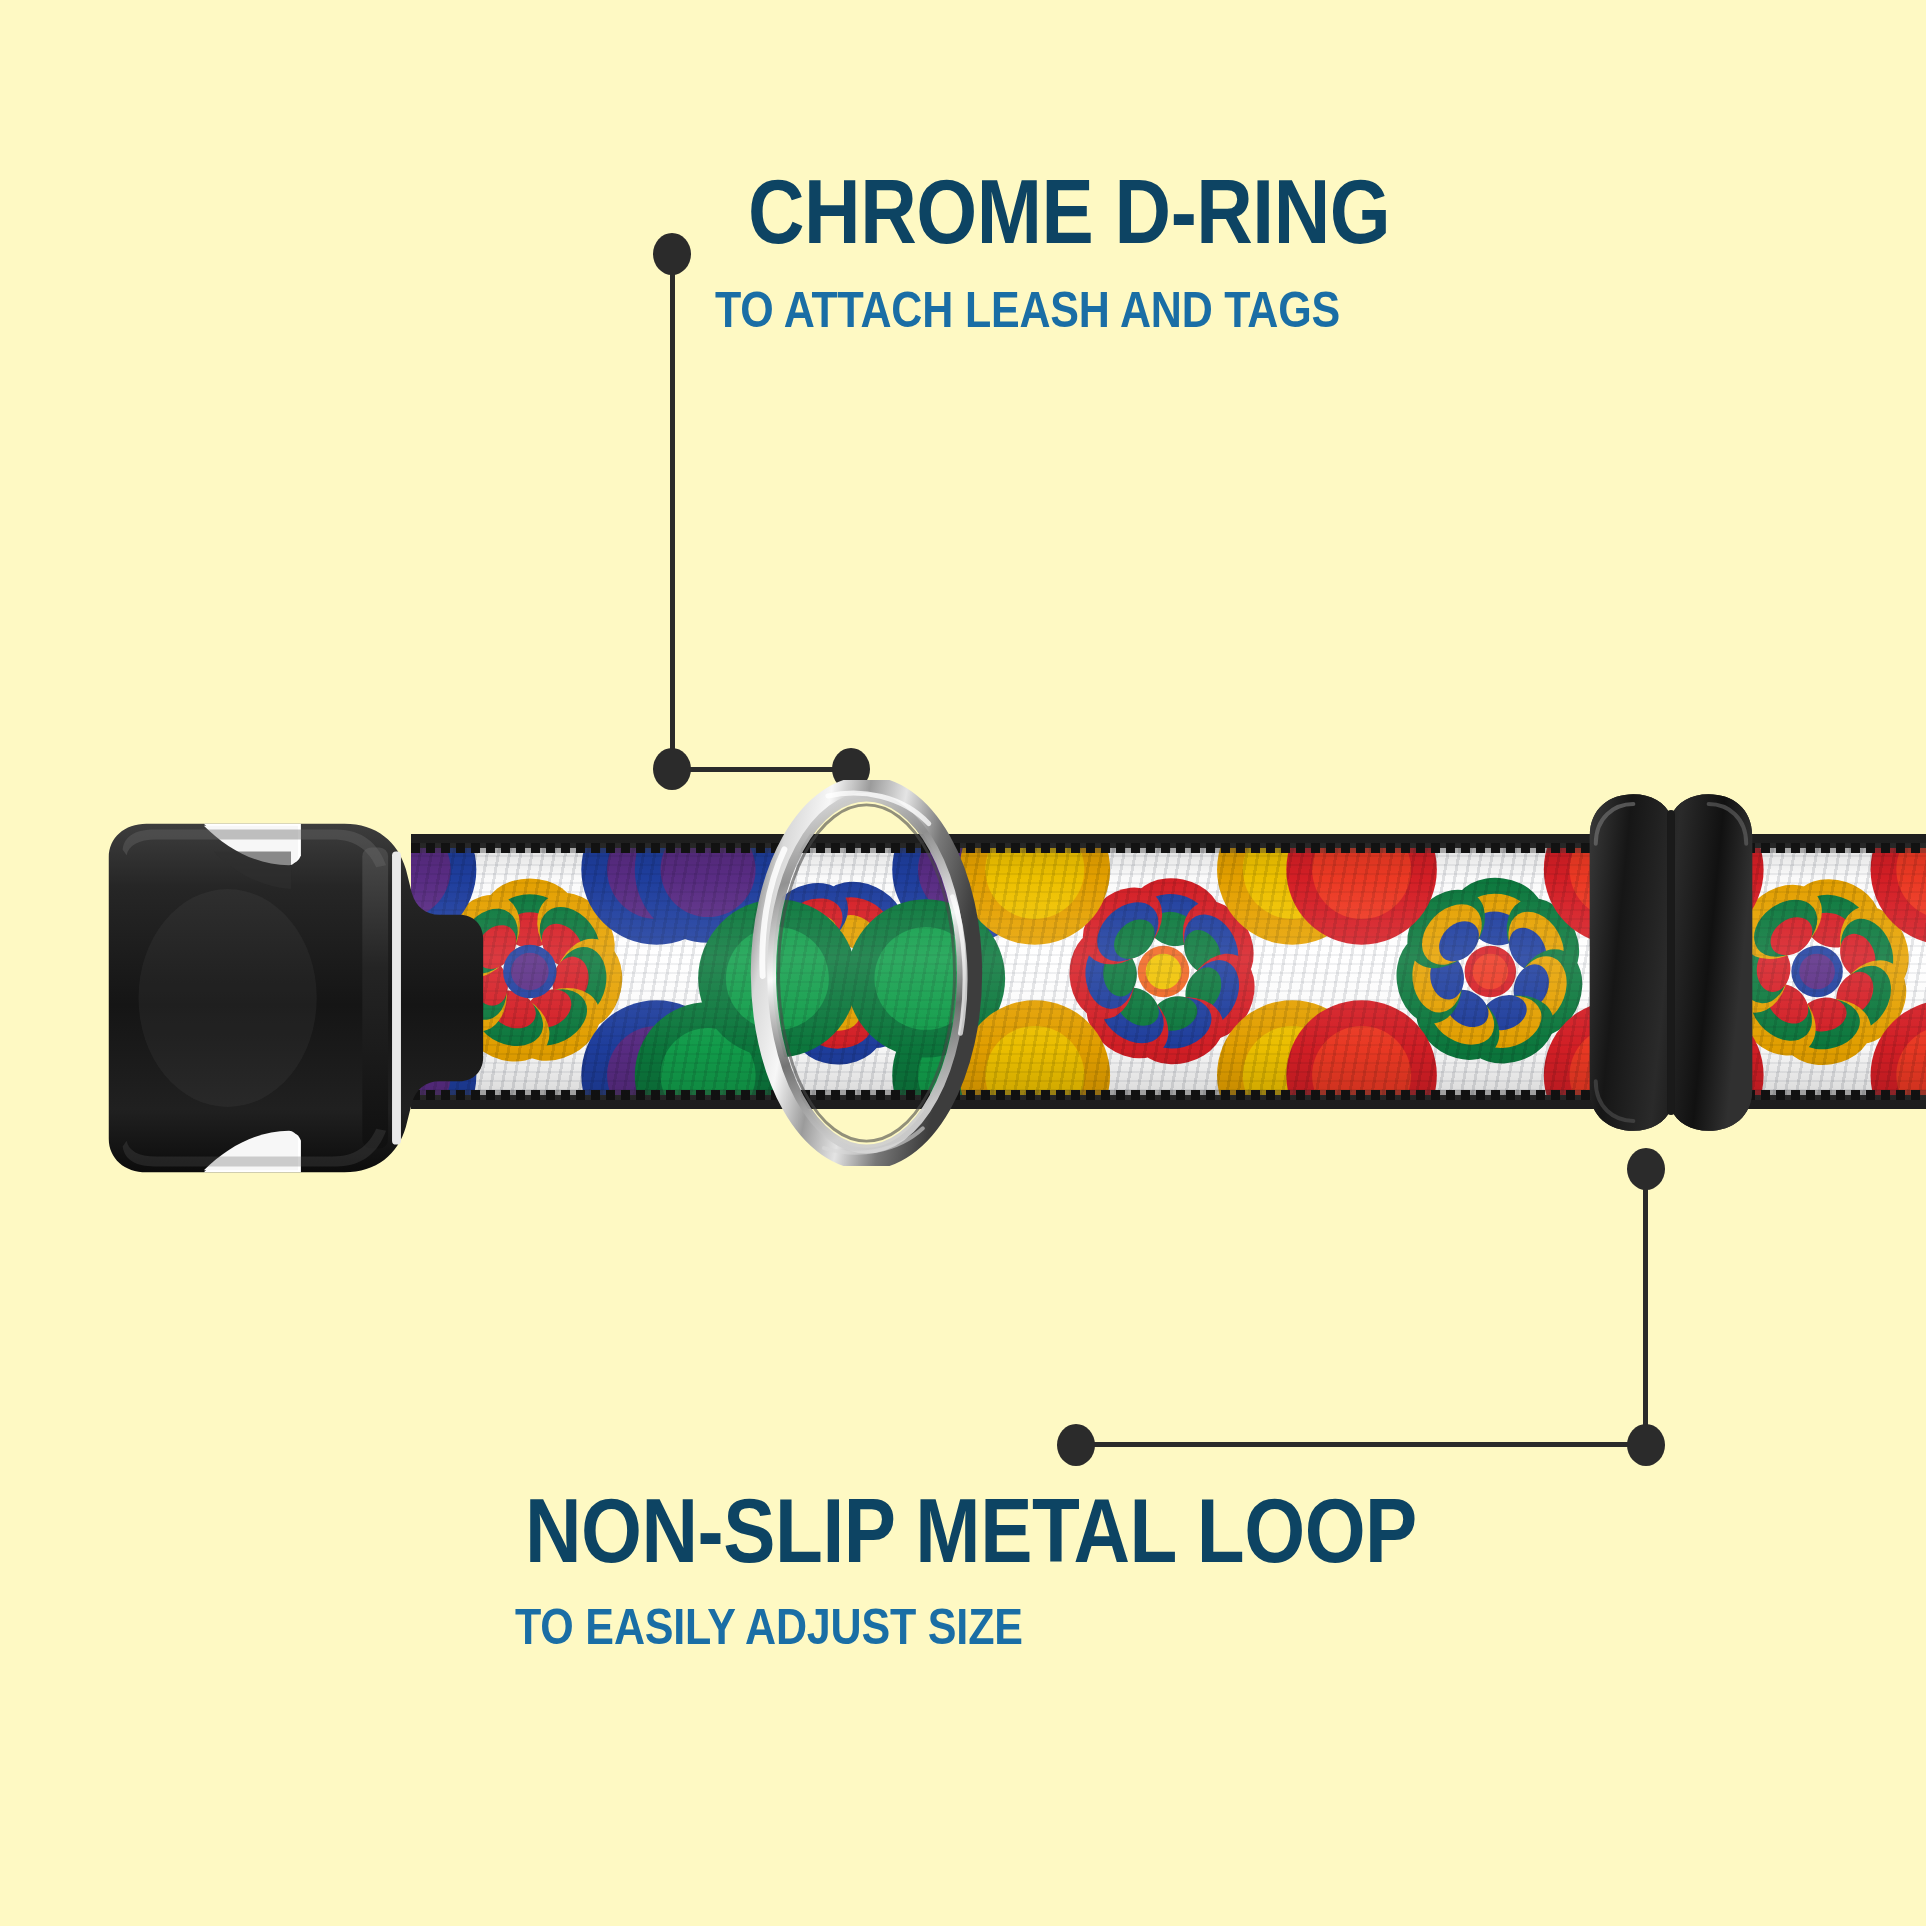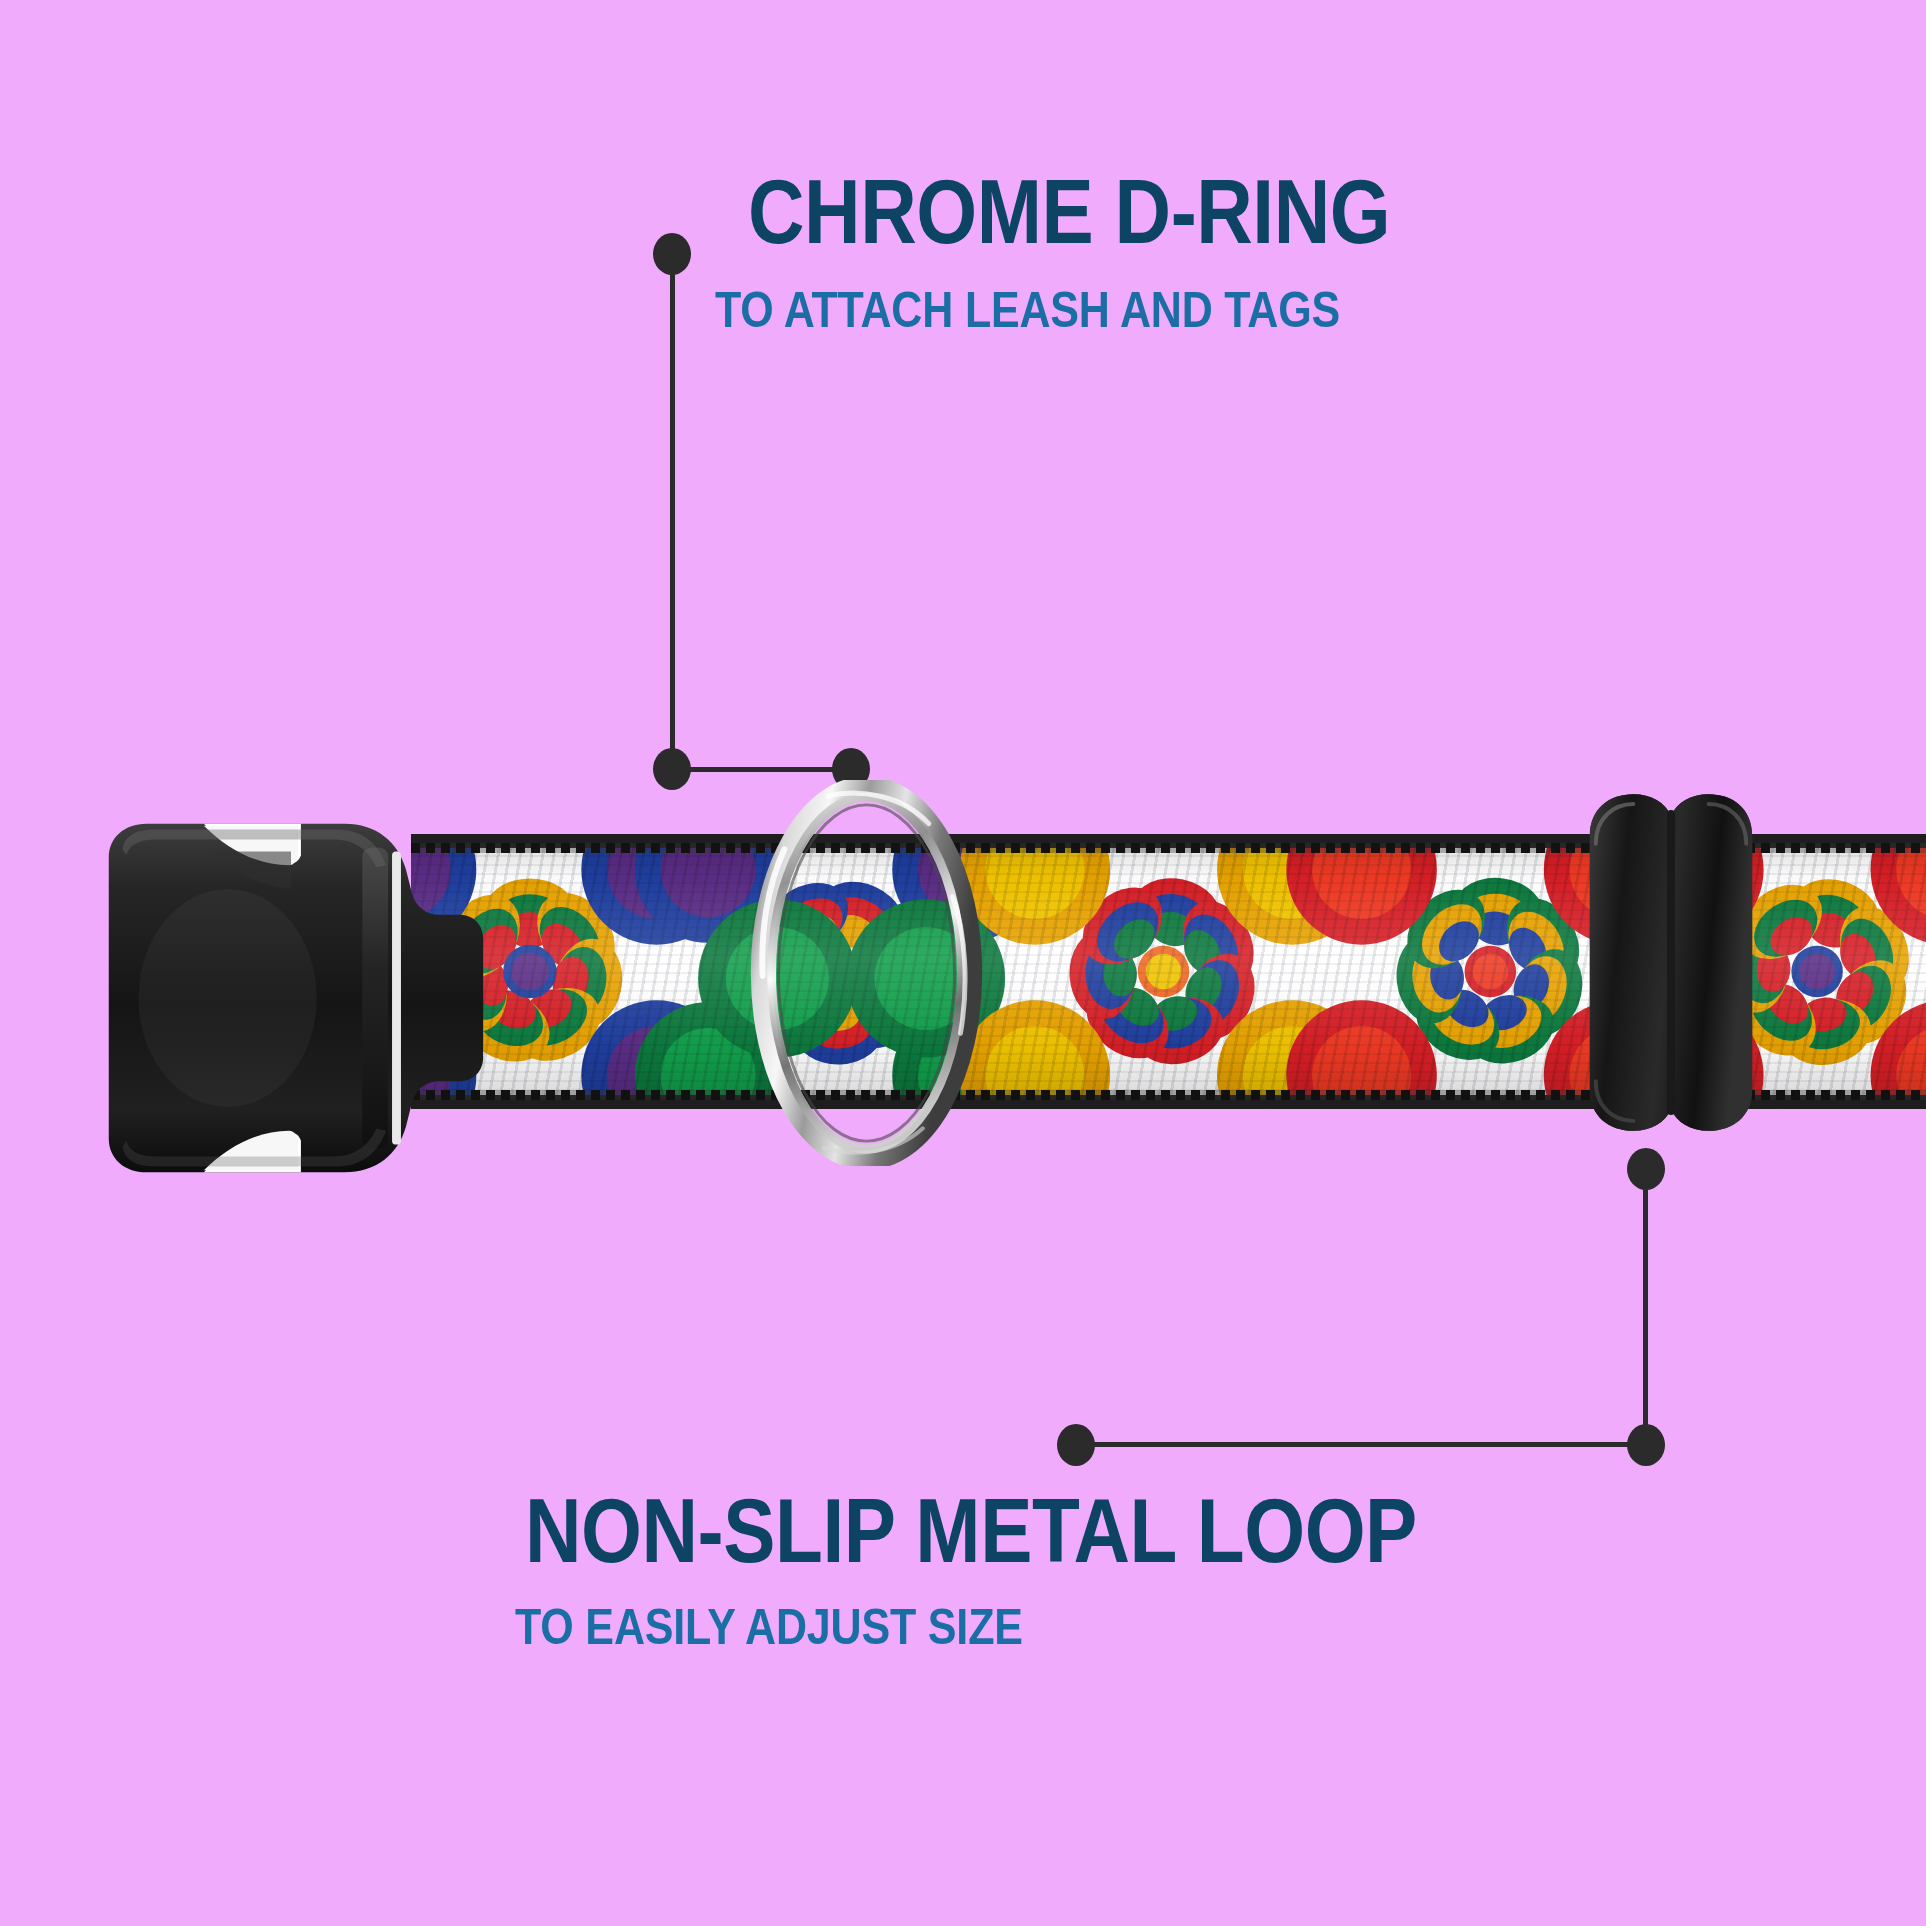--- a/index.html
+++ b/index.html
@@ -1,19 +1,19 @@
 <!DOCTYPE html>
 <html><head>
 <meta charset="utf-8">
 <style>
   * { margin:0; padding:0; box-sizing:border-box; }
   html,body { width:1927px; height:1927px; background:#ffffff; overflow:hidden; }
   body { font-family:"Liberation Sans", sans-serif; position:relative; }
 
-  .stage { position:absolute; inset:0; background:#f0abfc; }
+  .stage { position:absolute; inset:0; background:#fef9c3; }
 
   
   .callout-title{
     position:absolute;
     font-family:"Liberation Sans", sans-serif;
     font-weight:700;
     color:#0d4463;
     letter-spacing:-0.5px;
     transform:scaleX(0.86);
     transform-origin:left center;

